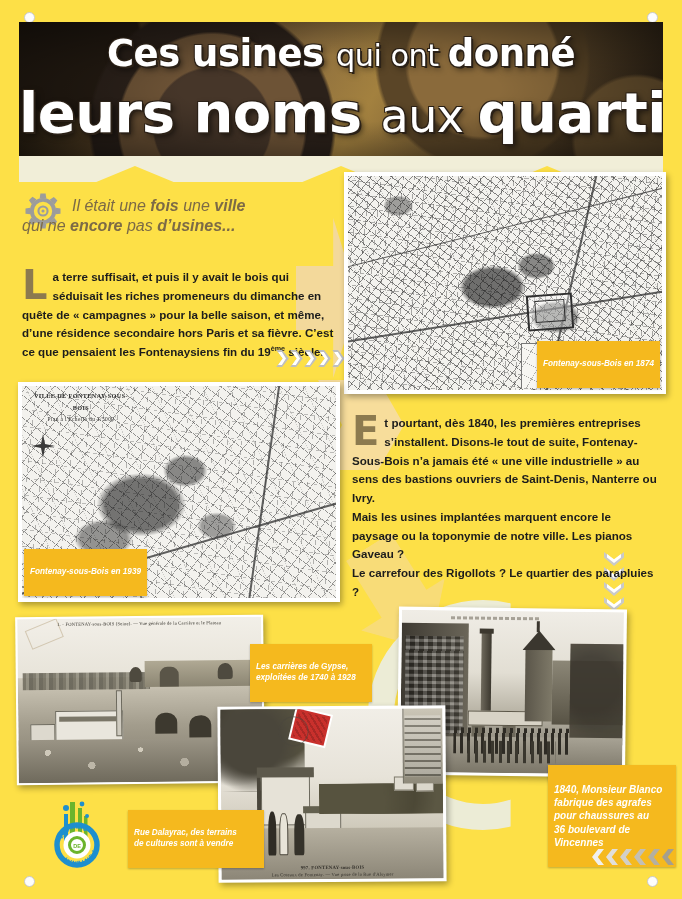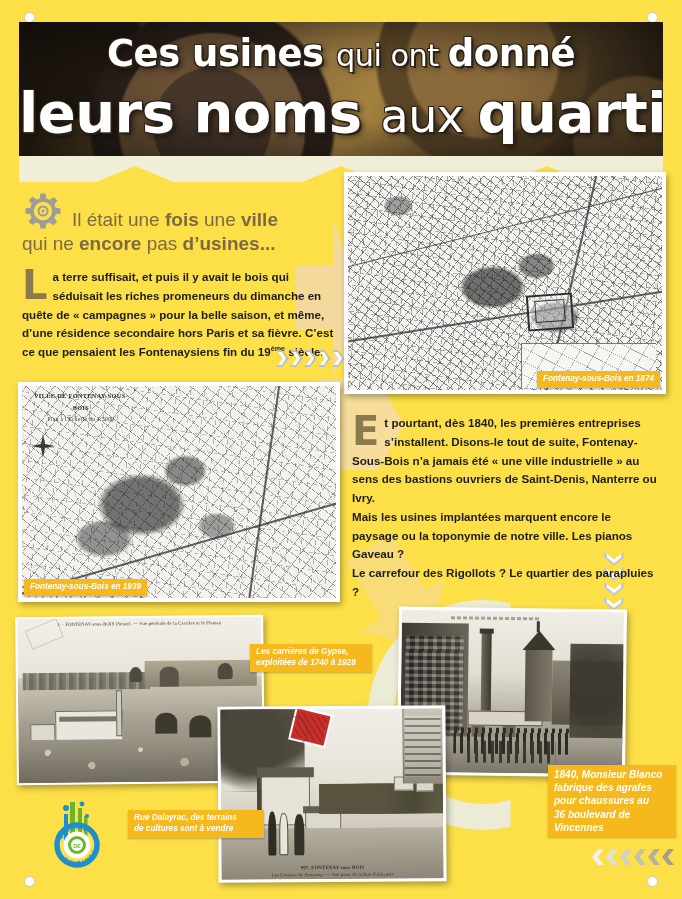--- a/index.html
+++ b/index.html
@@ -139,27 +139,28 @@
   }
 
   
   .gear-icon {
     position: absolute;
     left: 22px; top: 190px;
     width: 42px; height: 42px;
   }
   .intro-head {
     position: absolute;
-    left: 22px; top: 208px;
+    left: 22px; top: 196px;
     width: 300px;
     color: #7c6a46;
-    font-size: 19px;
+    font-size: 16px;
     line-height: 1.28;
     font-weight: normal;
     text-indent: 50px;
+    font-style: italic;
   }
   .intro-head .b { font-weight: bold; }
 
   
   .intro-body {
     position: absolute;
     left: 22px; top: 268px;
     width: 312px;
     font-size: 11.6px;
     line-height: 1.62;
@@ -308,21 +309,21 @@
   
   .cap {
     position: absolute;
     background: #f5b91e;
     color: #ffffff;
     font-family: "Liberation Sans", sans-serif;
     font-style: italic;
     font-weight: bold;
     font-size: 8.2px;
     line-height: 1.32;
-    padding: 3px 6px;
+    padding: 18px 6px;
     white-space: pre-line;
     box-shadow: 0 1px 2px rgba(0,0,0,.25);
   }
 
   
   .logo { position: absolute; left: 44px; top: 798px; width: 66px; height: 74px; }
 
   
   .body2 {
     position: absolute;

